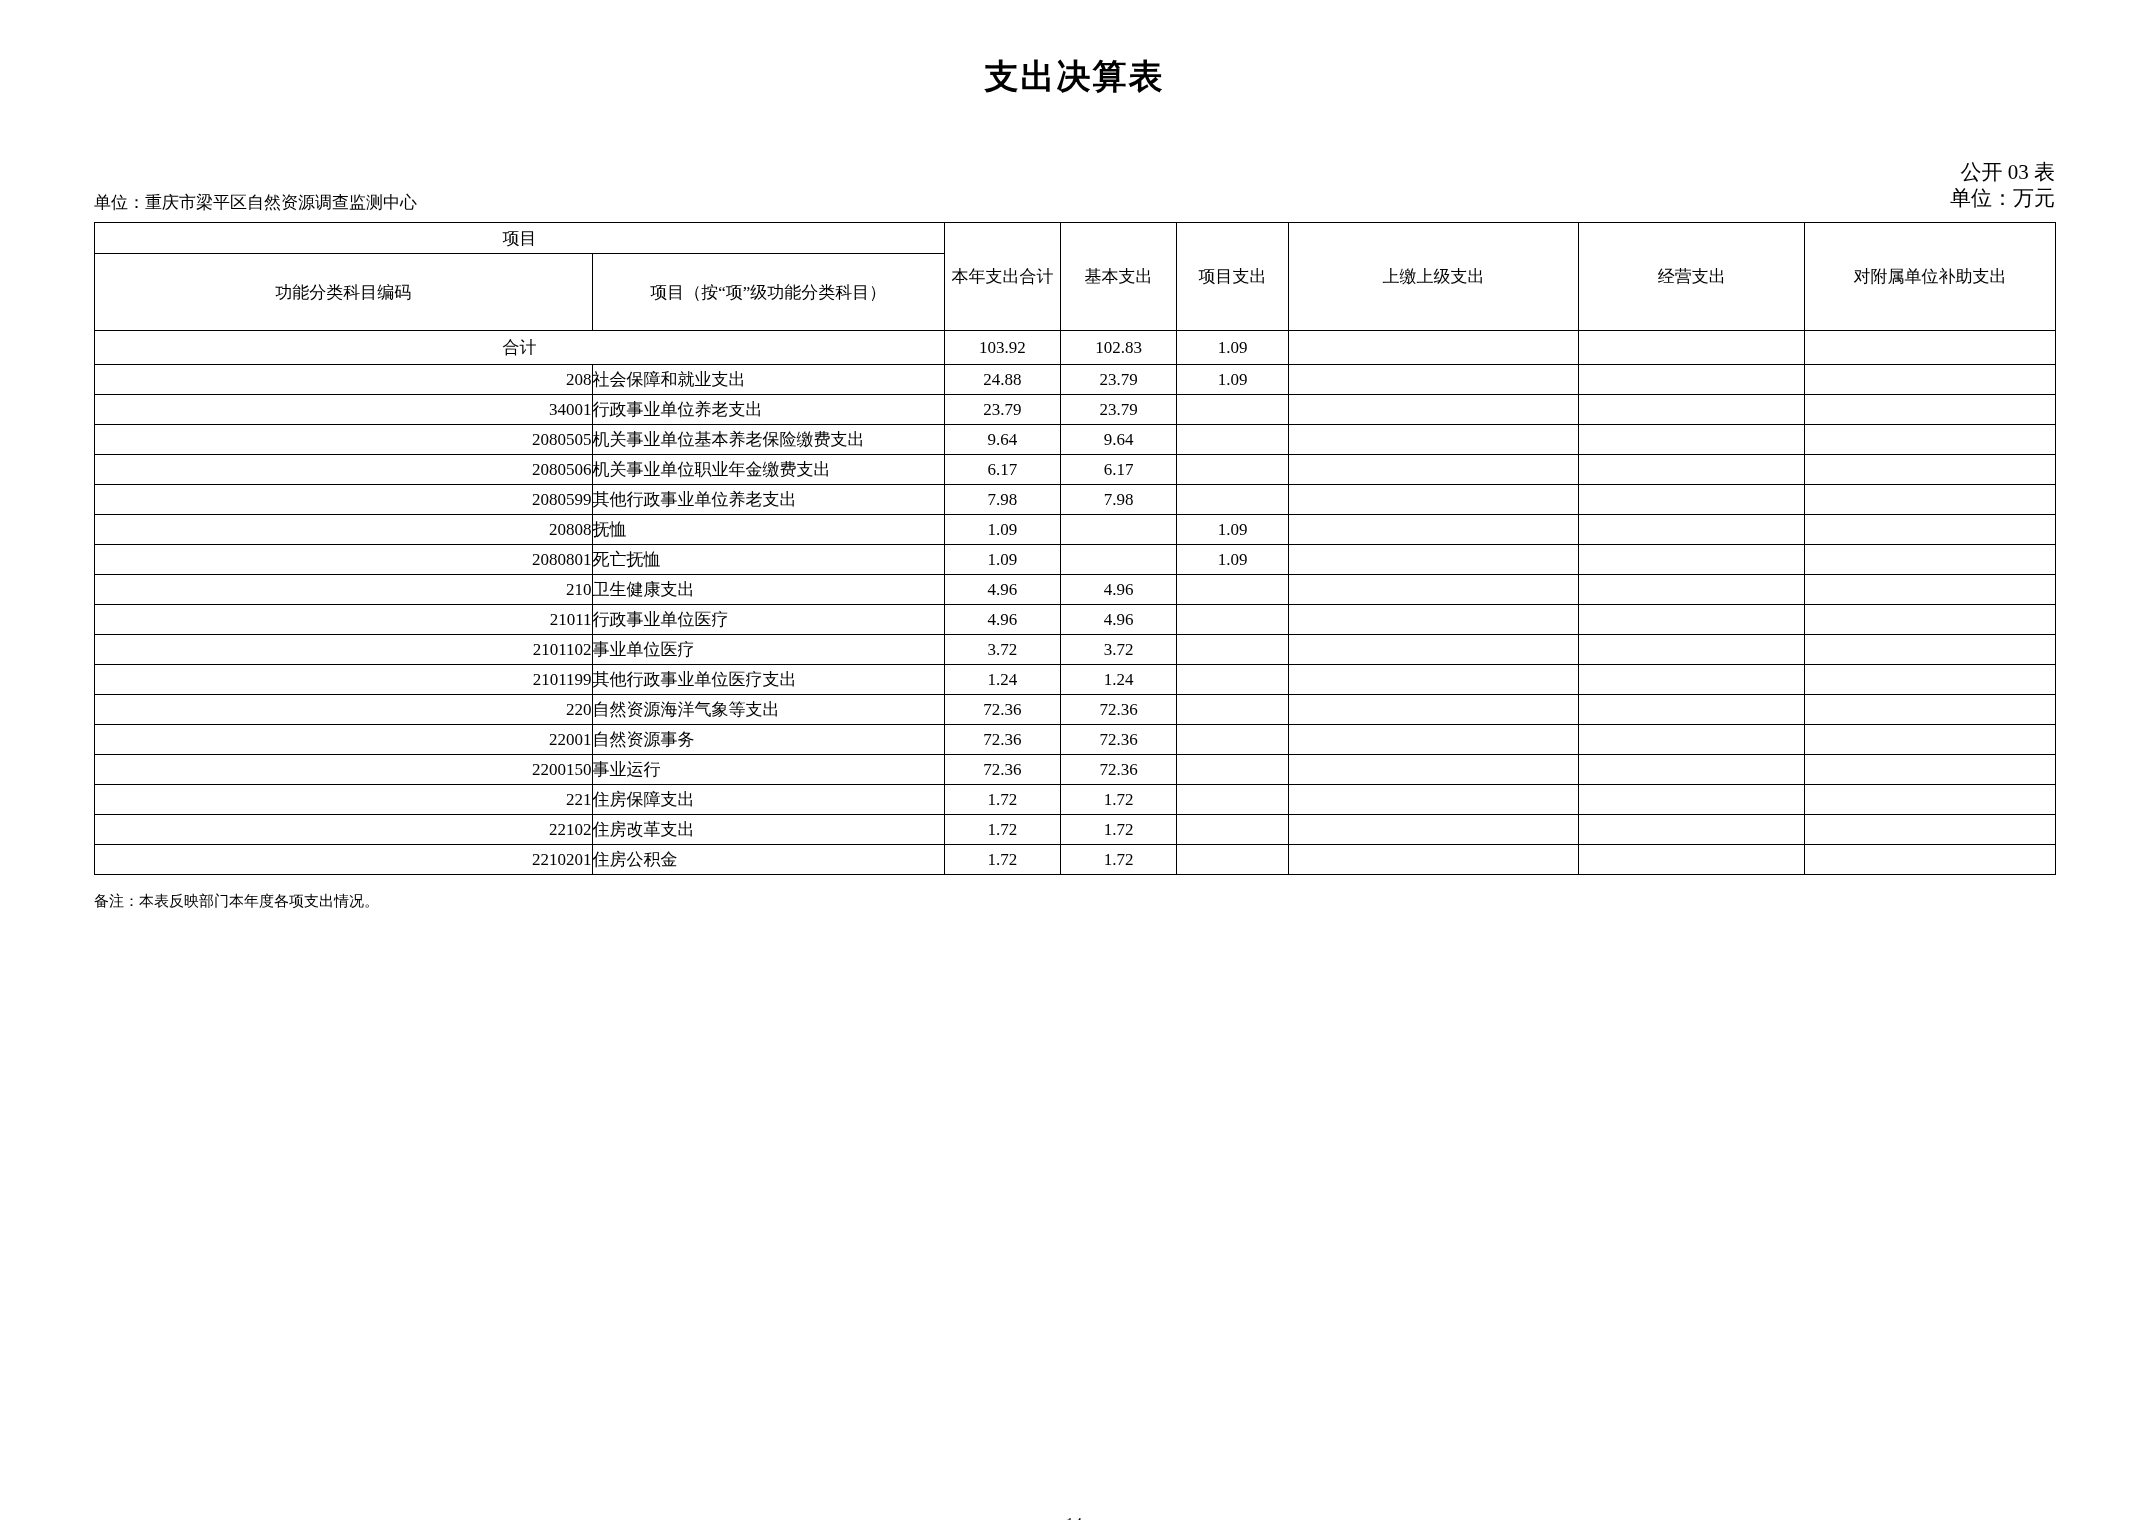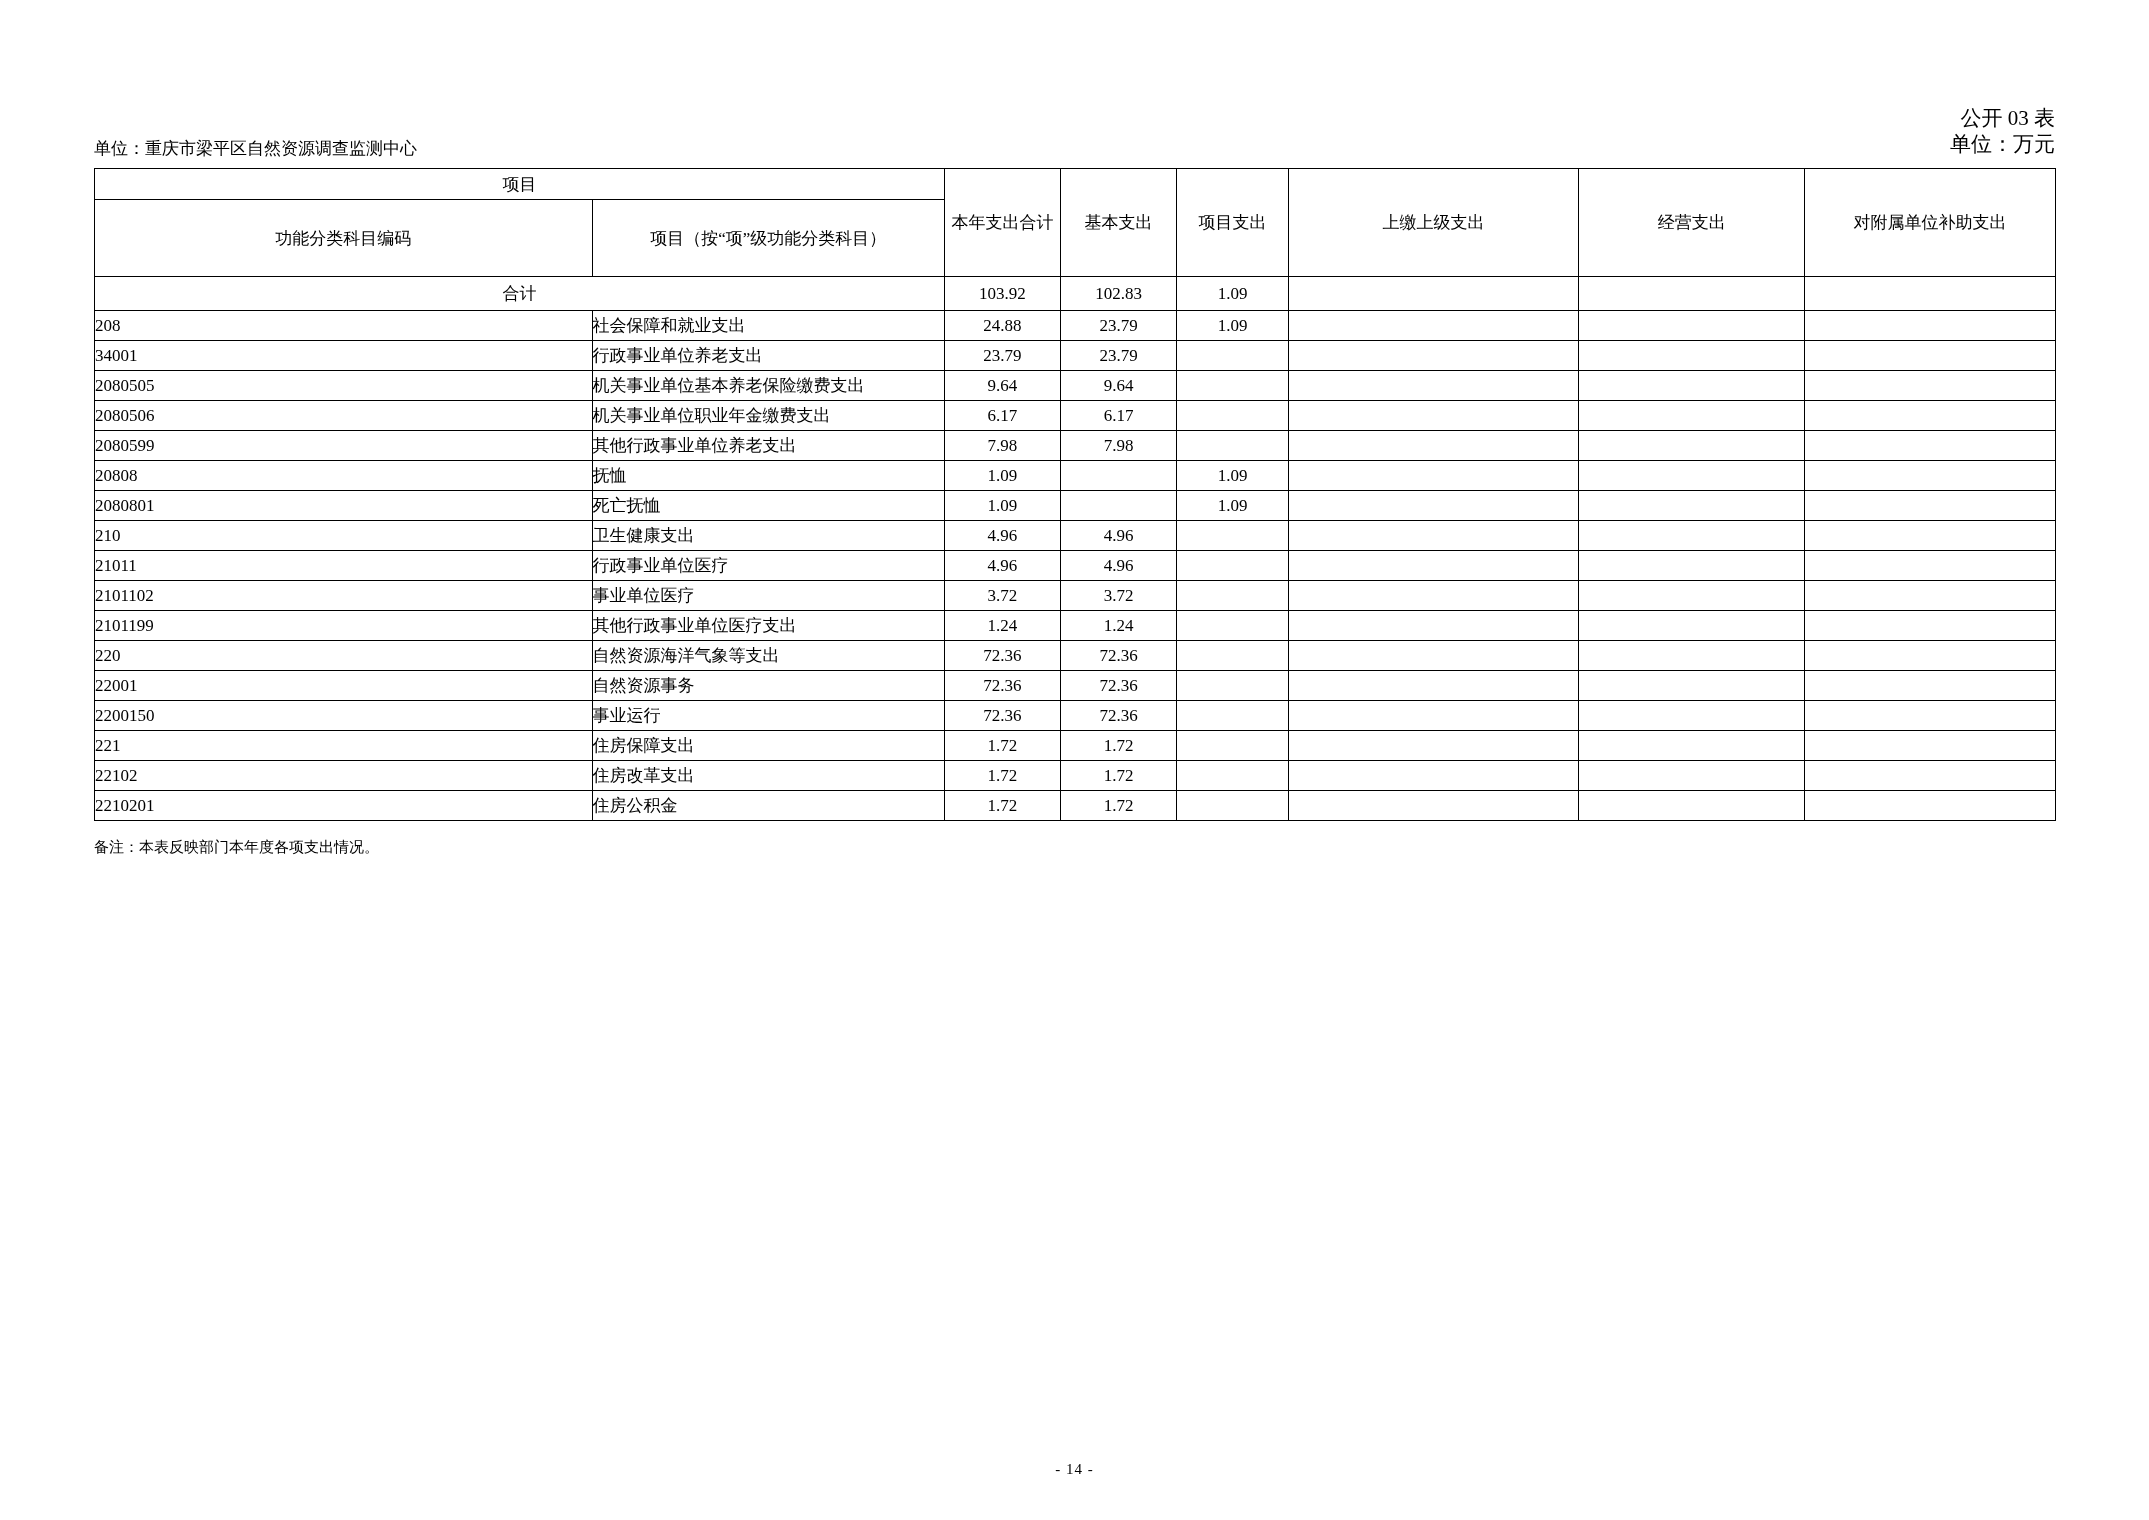--- a/index.html
+++ b/index.html
@@ -74,21 +74,21 @@
     padding: 5px 4px;
   }
   .hdr-tall {
     height: 76px;
   }
   .row-total td {
     height: 33px;
   }
   .c-code {
     padding-left: 14px;
-    text-align: left;
+    text-align: right;
     font-size: 16px;
     height: 29px;
     margin-top: 28px;
   }
   .c-name {
     padding-left: 14px;
     text-align: left;
     font-size: 16px;
   }
   .c-num {
@@ -128,20 +128,21 @@
   .col-n3 { width: 108px; }
   .col-n4 { width: 280px; }
   .col-n5 { width: 218px; }
   .col-n6 { width: 242px; }
 </style>
 </head>
 <body>
 
 <div class="page">
 
+  <div class="title">支出决算表</div>
 
   <div class="meta-right">
     <div>公开 03 表</div>
     <div>单位：万元</div>
   </div>
 
   <div class="meta-left">单位：重庆市梁平区自然资源调查监测中心</div>
 
   <div class="table-wrap">
     <table class="main">

